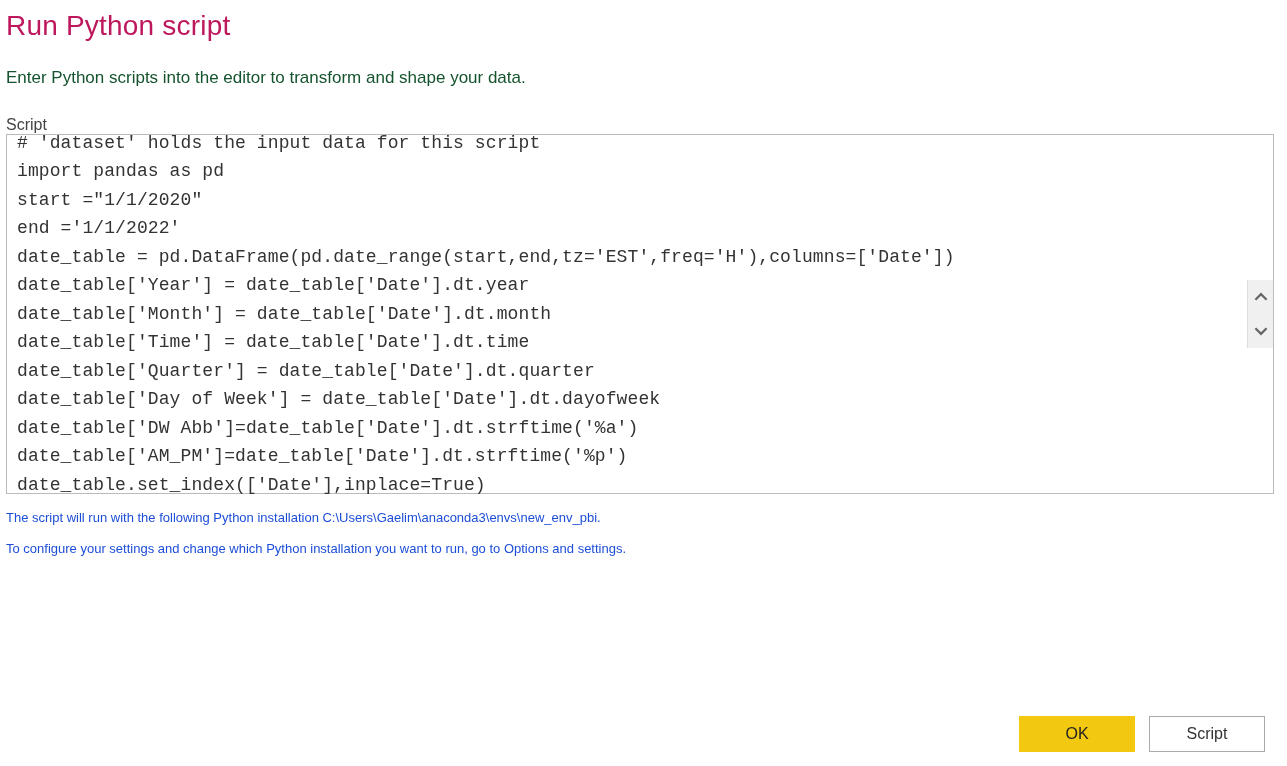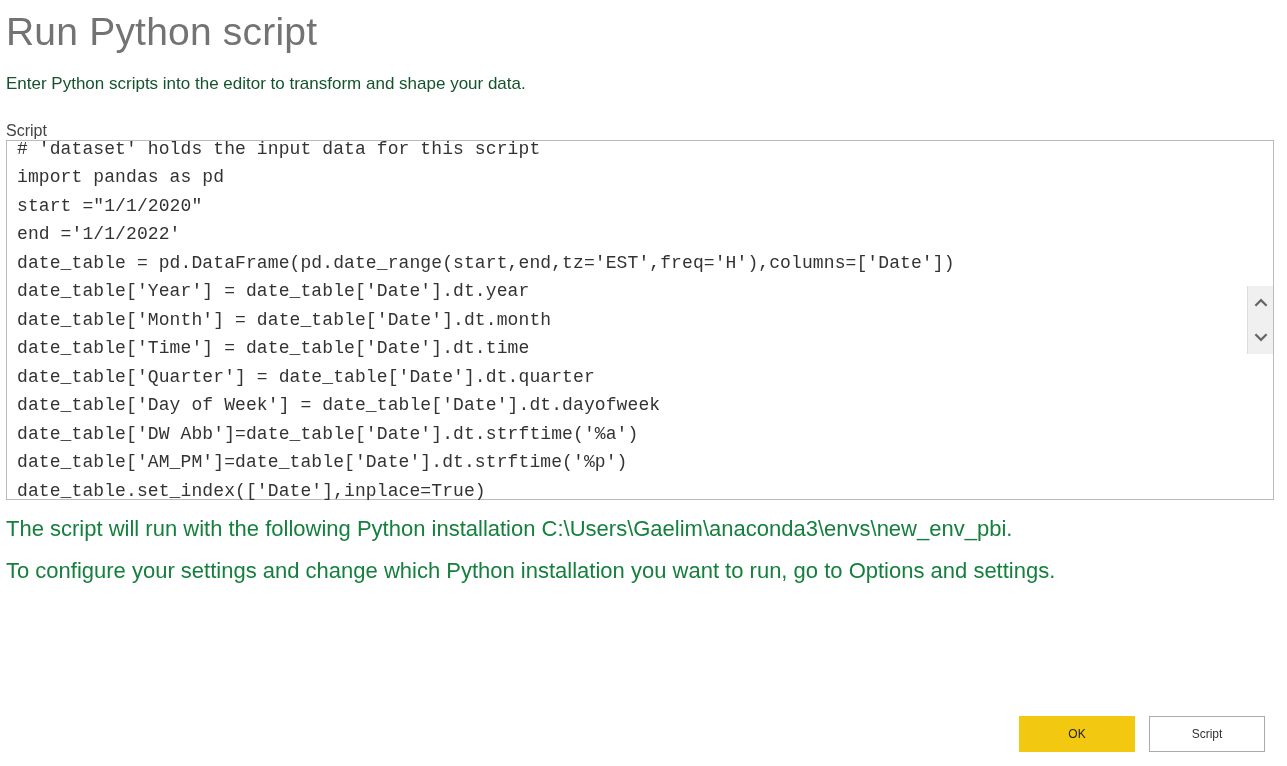--- a/index.html
+++ b/index.html
@@ -6,24 +6,24 @@
     body {
       font-family: "Segoe UI", "Segoe UI Light", Arial, sans-serif;
       background: #ffffff;
       width: 1287px;
       height: 766px;
       padding: 10px 10px 10px 6px;
       position: relative;
       color: #333;
     }
     .dialog-title {
-      font-size: 39px;
+      font-size: 28px;
       font-weight: 300;
-      color: #737373;
-      margin-bottom: 20px;
+      color: #be185d;
+      margin-bottom: 26px;
       letter-spacing: 0.2px;
     }
     .dialog-subtitle {
       font-size: 17px;
       color: #14532d;
       margin-bottom: 28px;
     }
     .field-label {
       font-size: 16px;
       color: #444;
@@ -73,36 +73,36 @@
     }
     .scroll-thumb {
       position: absolute;
       top: 0;
       left: 0;
       right: 0;
       height: 70%;
       background: #c8c8c8;
     }
     .info-line {
-      font-size: 22px;
-      color: #15803d;
+      font-size: 13px;
+      color: #1d4ed8;
       margin-top: 16px;
     }
     .info-line + .info-line { }
     .button-row {
       position: absolute;
       bottom: 14px;
       right: 22px;
       display: flex;
       gap: 14px;
     }
     .btn {
       min-width: 116px;
       height: 36px;
-      font-size: 12px;
+      font-size: 16px;
       font-family: "Segoe UI", Arial, sans-serif;
       border: 1px solid #aaa;
       background: #fff;
       color: #333;
       cursor: pointer;
       padding: 0 22px;
     }
     .btn-primary {
       background: #f2c811;
       border-color: #f2c811;

